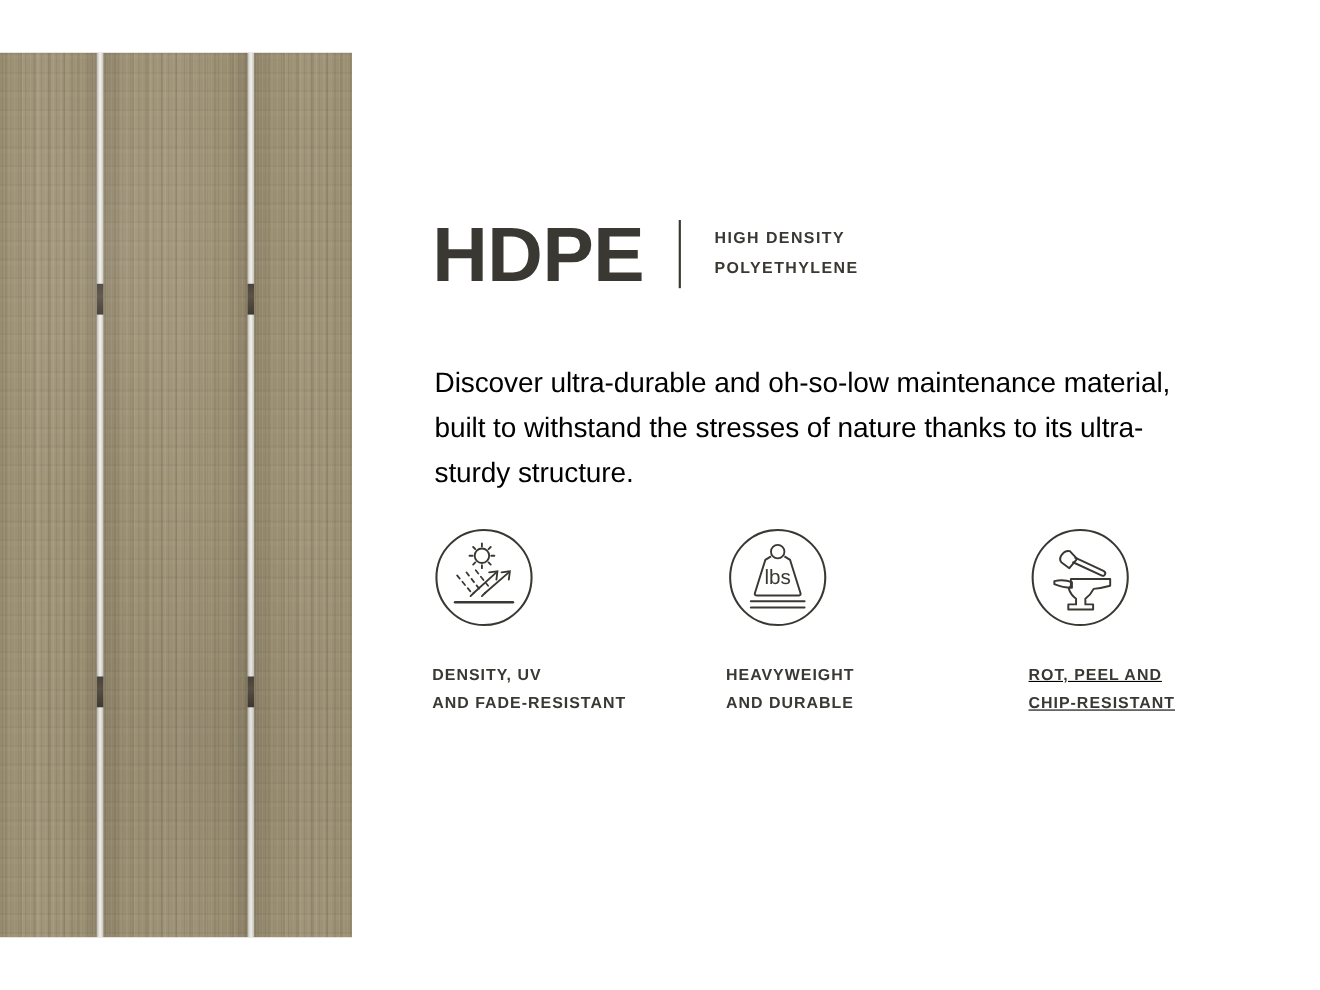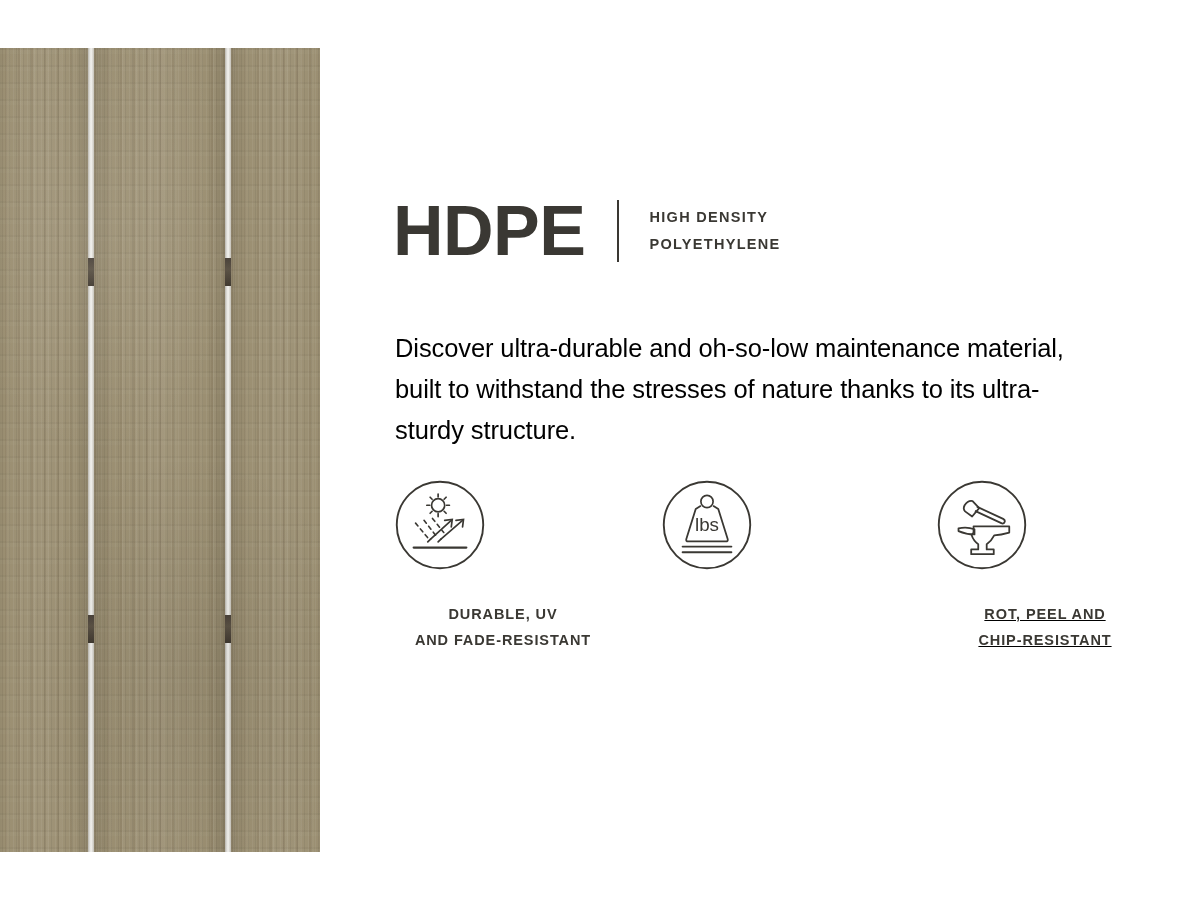--- a/index.html
+++ b/index.html
@@ -143,21 +143,20 @@
   .features {
     position: absolute;
     left: 0;
     top: 478px;
     width: 730px;
   }
   .feature {
     position: absolute;
     top: 0;
     width: 220px;
-    text-align: center;
   }
   .feature-1 { left: 0px; }
   .feature-2 { left: 267px; }
   .feature-3 { left: 542px; text-decoration: underline; }
 
   .icon-circle {
     width: 94px;
     height: 94px;
     display: block;
   }
@@ -227,33 +226,35 @@
         <g stroke="#3a3833" stroke-width="1.8" stroke-linecap="round" fill="none">
           <path d="M37 68 L40 65"></path>
           <path d="M40 65 L62 45"></path>
           <path d="M55 45 L63 44 L62 52"></path>
           <path d="M48 68 L51 65"></path>
           <path d="M51 65 L74 45"></path>
           <path d="M67 45 L75 44 L74 52"></path>
         </g>
         <line x1="22" y1="74" x2="78" y2="74" stroke="#3a3833" stroke-width="2.4" stroke-linecap="round"></line>
       </svg>
-      <div class="feature-caption">DURABLE, UV
+      <div class="feature-caption">DENSITY, UV
 AND FADE-RESISTANT</div>
     </div>
 
     <div class="feature feature-2">
       <svg class="icon-circle" viewBox="0 0 100 100">
         <circle cx="50" cy="50" r="46" fill="none" stroke="#3a3833" stroke-width="2"></circle>
         <circle cx="50" cy="25" r="6.5" fill="none" stroke="#3a3833" stroke-width="1.8"></circle>
         <path d="M43.5 29.5 L38 33 L28 65 Q27.4 67.5 30 67.5 L70 67.5 Q72.6 67.5 72 65 L62 33 L56.5 29.5" fill="none" stroke="#3a3833" stroke-width="1.9" stroke-linejoin="round"></path>
         <text x="50" y="56" text-anchor="middle" font-family="Liberation Sans, sans-serif" font-size="20" fill="#3a3833">lbs</text>
         <line x1="24" y1="73" x2="76" y2="73" stroke="#3a3833" stroke-width="1.9" stroke-linecap="round"></line>
         <line x1="24" y1="79" x2="76" y2="79" stroke="#3a3833" stroke-width="1.9" stroke-linecap="round"></line>
       </svg>
+      <div class="feature-caption">HEAVYWEIGHT
+AND DURABLE</div>
     </div>
 
     <div class="feature feature-3">
       <svg class="icon-circle" viewBox="0 0 100 100">
         <circle cx="50" cy="50" r="46" fill="none" stroke="#3a3833" stroke-width="2"></circle>
 
         <path d="M31.5 29 Q35 23.5 40 24.5 L47 32 L39.5 41 L32 35.5 Q29.5 33 31.5 29 Z" fill="none" stroke="#3a3833" stroke-width="1.9" stroke-linejoin="round"></path>
 
         <path d="M44.5 30.5 L72.5 43.5 Q75 44.8 74 47 Q73 49.2 70.5 48 L42.5 35" fill="none" stroke="#3a3833" stroke-width="1.9" stroke-linejoin="round"></path>
 

